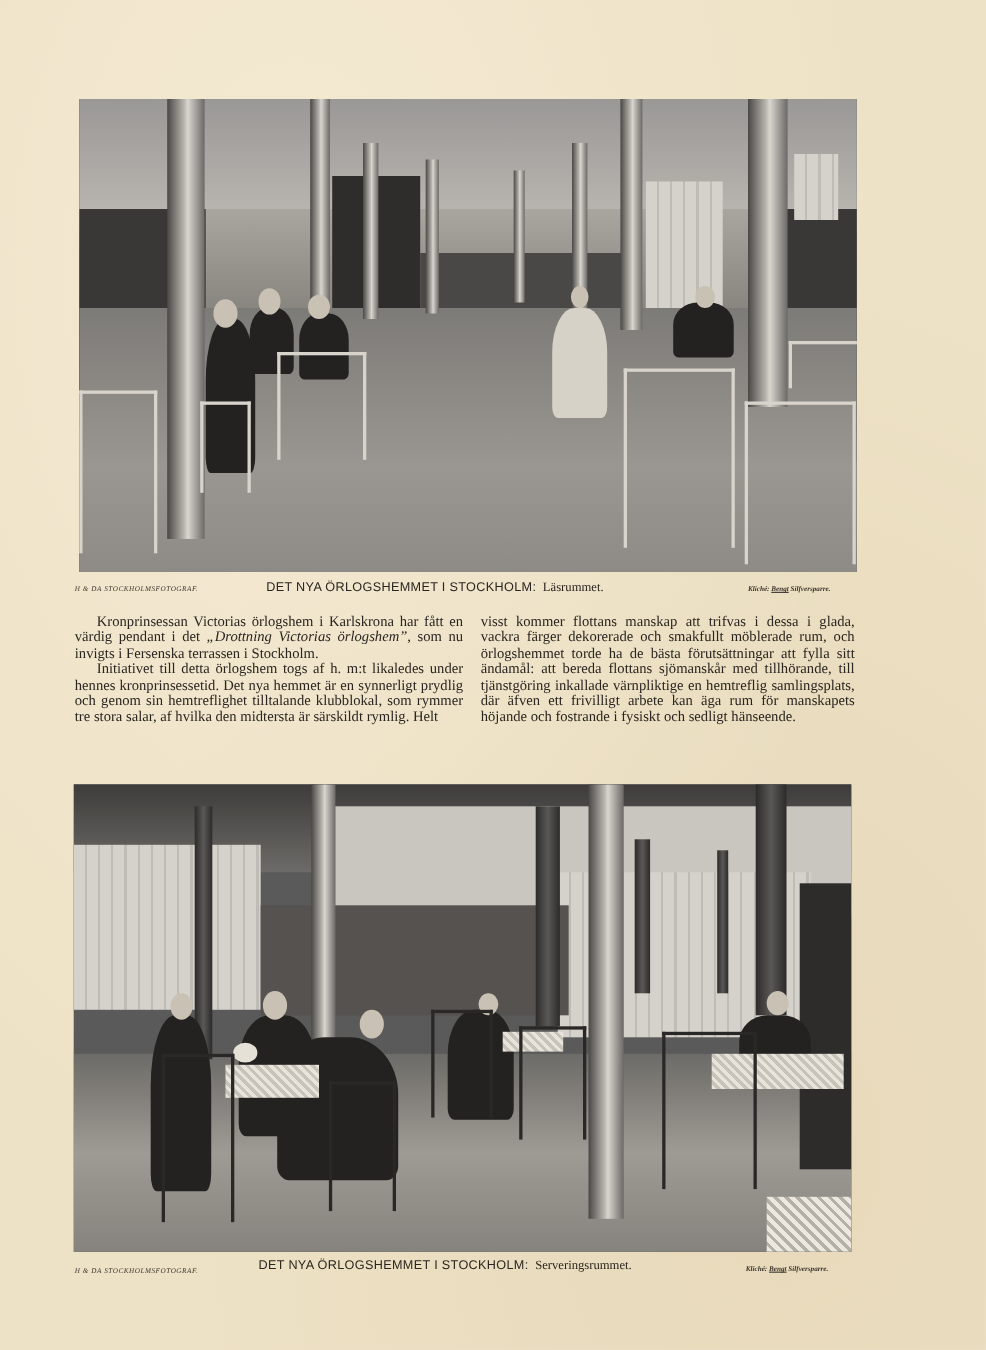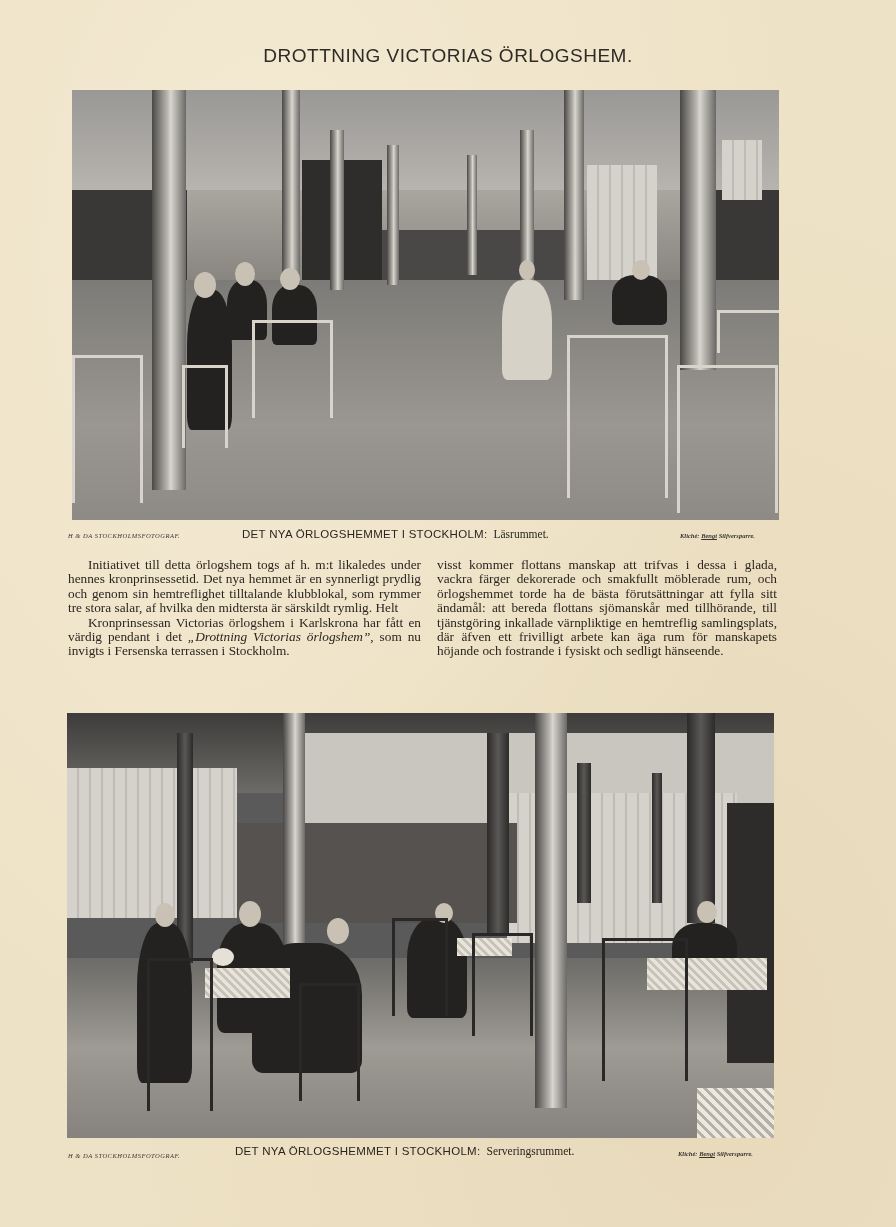--- a/index.html
+++ b/index.html
@@ -60,21 +60,20 @@
   }
   .col-text p { margin:0; text-indent:20px; }
   .col-text p.noindent { text-indent:0; }
   .col-text em { font-style:italic; }
 </style>
 </head>
 <body>
 
 <div class="page">
 
-  <div class="title">DROTTNING VICTORIAS ÖRLOGSHEM.</div>
 
   <div class="photo photo1" title="Läsrummet — reading room with columns, chairs, sailors and a woman">
     <div class="ceiling" style="height:120px;"></div>
     <div class="wall" style="left:0;top:100px;width:707px;height:140px;background:linear-gradient(#a9a6a0,#77746f);"></div>
     <div class="dark" style="left:0;top:100px;width:115px;height:200px;background:#3a3836;"></div>
     <div class="dark" style="left:230px;top:70px;width:80px;height:170px;background:#2f2d2b;"></div>
     <div class="dark" style="left:310px;top:140px;width:200px;height:60px;background:#4a4846;"></div>
     <div class="dark" style="left:640px;top:100px;width:67px;height:230px;background:#3a3836;"></div>
     <div class="window" style="left:515px;top:75px;width:70px;height:120px;"></div>
     <div class="window" style="left:650px;top:50px;width:40px;height:60px;"></div>
@@ -112,22 +111,22 @@
   <div class="cap-main" style="left:242px;top:528px;">
     <span>DET NYA ÖRLOGSHEMMET I STOCKHOLM:</span><span class="sub">Läsrummet.</span>
   </div>
   <div class="cap-right" style="left:680px;top:532px;">
     <span>Kliché:</span>
     <u>Bengt</u>
     <span>Silfversparre.</span>
   </div>
 
   <div class="col-text" style="left:68px;top:558px;width:353px;">
+    <p><span>Kronprinsessan Victorias örlogshem i Karlskrona har fått en värdig pendant i det </span><em>„Drottning Victorias örlogshem”</em><span>, som nu invigts i Fersenska terrassen i Stockholm.</span></p>
     <p>Initiativet till detta örlogshem togs af h. m:t likaledes under hennes kronprinsessetid. Det nya hemmet är en synnerligt prydlig och genom sin hemtreflighet tilltalande klubblokal, som rymmer tre stora salar, af hvilka den midtersta är särskildt rymlig. Helt</p>
-    <p><span>Kronprinsessan Victorias örlogshem i Karlskrona har fått en värdig pendant i det </span><em>„Drottning Victorias örlogshem”</em><span>, som nu invigts i Fersenska terrassen i Stockholm.</span></p>
   </div>
 
   <div class="col-text" style="left:437px;top:558px;width:340px;">
     <p class="noindent">visst kommer flottans manskap att trifvas i dessa i glada, vackra färger dekorerade och smakfullt möblerade rum, och örlogshemmet torde ha de bästa förutsättningar att fylla sitt ändamål: att bereda flottans sjömanskår med tillhörande, till tjänstgöring inkallade värnpliktige en hemtreflig samlingsplats, där äfven ett frivilligt arbete kan äga rum för manskapets höjande och fostrande i fysiskt och sedligt hänseende.</p>
   </div>
 
   <div class="photo photo2" title="Serveringsrummet — serving room with sailors at tables, tea pot on table">
     <div class="ceiling" style="height:80px;background:linear-gradient(#3e3c3a,#6d6b68);"></div>
     <div class="wall" style="left:230px;top:20px;width:480px;height:100px;background:#c9c6bf;"></div>
     <div class="window" style="left:0;top:55px;width:170px;height:150px;"></div>

